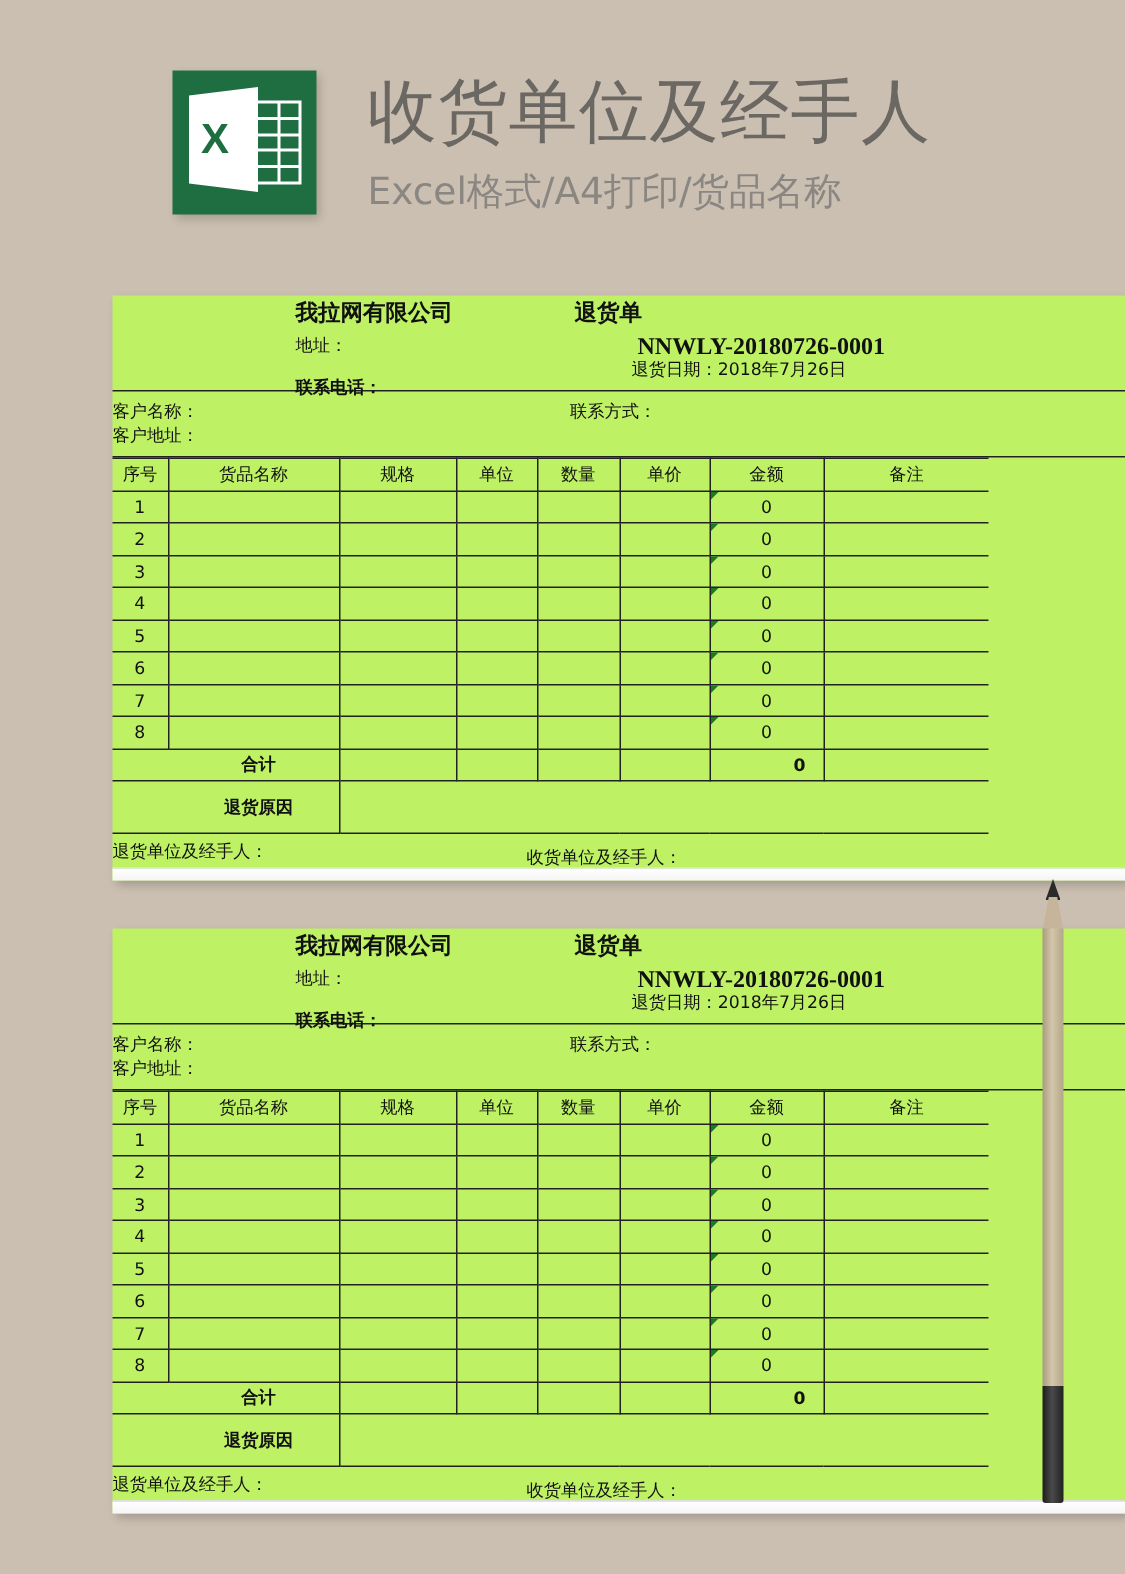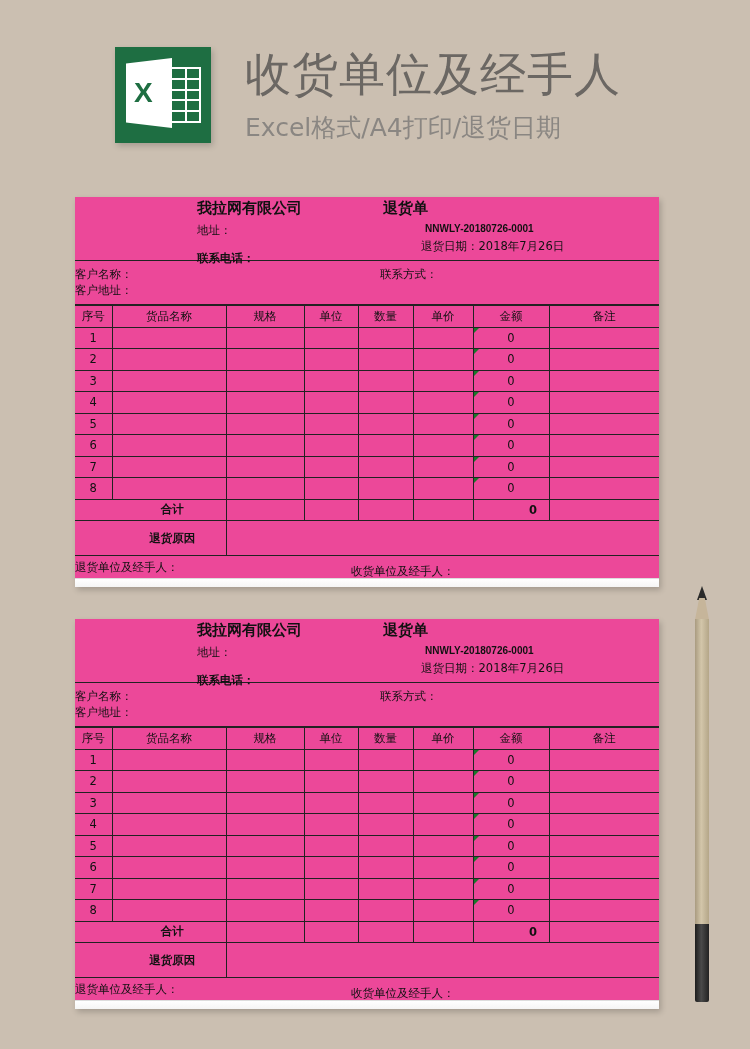--- a/index.html
+++ b/index.html
@@ -4,27 +4,27 @@
 <style>
   html,body{margin:0;padding:0;}
   body{width:750px;height:1049px;background:#cbbfb1;position:relative;overflow:hidden;font-family:"DejaVu Sans",sans-serif;}
   .logo{position:absolute;left:115px;top:47px;width:96px;height:96px;background:#1e6e42;box-shadow:2px 3px 6px rgba(0,0,0,0.18);}
   .logo .page{position:absolute;left:11px;top:11px;width:46px;height:70px;background:#fff;clip-path:polygon(0 8%,100% 0,100% 100%,0 92%);}
   .logo .x{position:absolute;left:19px;top:30px;font:bold 28px "Liberation Sans",sans-serif;color:#1e6e42;}
   .logo .grid{position:absolute;left:55px;top:20px;width:31px;height:56px;background:#fff;display:grid;grid-template-columns:1fr 1fr;gap:2px;padding:2px;box-sizing:border-box;}
   .logo .grid span{background:#1e6e42;}
   .title{position:absolute;left:245px;top:44px;font-size:46px;color:#6b6763;letter-spacing:1px;}
   .subtitle{position:absolute;left:245px;top:111px;font-size:25px;color:#8a8682;}
-  .sheet{position:absolute;left:75px;width:584px;background:#ec4899;box-shadow:2px 3px 6px rgba(0,0,0,0.2);font-family:"DejaVu Sans",sans-serif;font-size:11.5px;color:#111;}
+  .sheet{position:absolute;left:75px;width:676px;background:#bef264;box-shadow:2px 3px 6px rgba(0,0,0,0.2);font-family:"DejaVu Sans",sans-serif;font-size:11.5px;color:#111;}
   .sheet .hdr{position:relative;height:63px;border-bottom:1.5px solid #222;}
   .sheet .co{position:absolute;left:122px;top:2px;font-size:15px;font-weight:bold;font-family:"DejaVu Serif",serif;}
   .sheet .doc{position:absolute;left:308px;top:2px;font-size:15px;font-weight:bold;font-family:"DejaVu Serif",serif;text-align:right;}
   .sheet .addr{position:absolute;left:122px;top:26px;}
   .sheet .tel{position:absolute;left:122px;top:54px;font-weight:bold;}
-  .sheet .no{position:absolute;left:350px;top:26px;font-family:Liberation Sans, sans-serif;font-weight:bold;font-size:10px;}
+  .sheet .no{position:absolute;left:350px;top:26px;font-family:Liberation Serif, serif;font-weight:bold;font-size:16px;}
   .sheet .date{position:absolute;left:346px;top:42px;}
   .sheet .cust{position:relative;height:43px;border-bottom:1.5px solid #222;padding-left:32px;}
   .sheet .cname{position:absolute;left:0;top:6px;}
   .sheet .caddr{position:absolute;left:0;top:22px;}
   .sheet .contact{position:absolute;left:305px;top:6px;}
   table{border-collapse:collapse;width:584px;table-layout:fixed;}
   td{border:1.5px solid #222;height:20.5px;padding:0;text-align:center;font-size:11.5px;}
   tr td:first-child{border-left:none;}
   tr td:last-child{border-right:none;}
   td.amt{position:relative;}
@@ -54,21 +54,21 @@
       <span></span>
       <span></span>
       <span></span>
       <span></span>
       <span></span>
       <span></span>
       <span></span>
   </div>
 </div>
 <div class="title">收货单位及经手人</div>
-<div class="subtitle">Excel格式/A4打印/退货日期</div>
+<div class="subtitle">Excel格式/A4打印/货品名称</div>
 
 <div id="sheets">
     <div class="sheet" style="top: 197px;">
     <div class="hdr">
       <div class="co">我拉网有限公司</div>
       <div class="doc">退货单</div>
       <div class="addr">地址：</div>
       <div class="tel">联系电话：</div>
       <div class="no">NNWLY-20180726-0001</div>
       <div class="date">退货日期：2018年7月26日</div>

